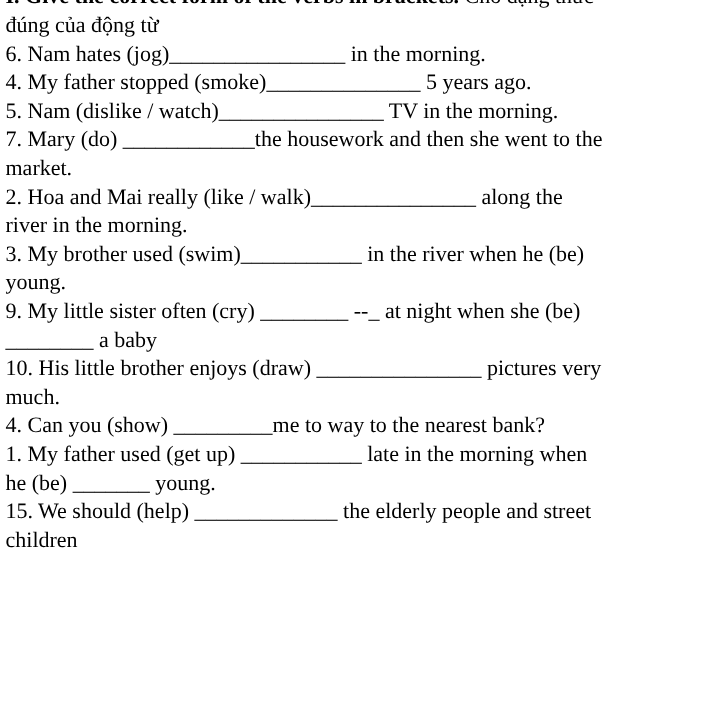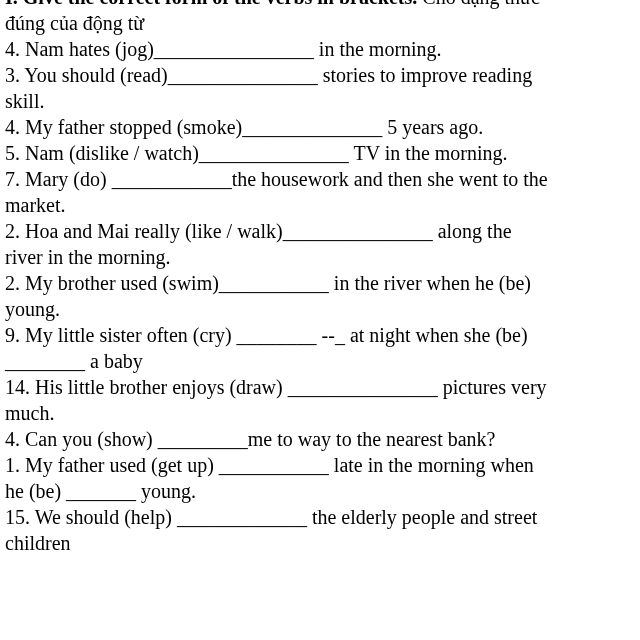--- a/index.html
+++ b/index.html
@@ -31,33 +31,31 @@
     font-weight: bold;
   }
 </style>
 </head>
 <body>
 
 <div class="page">
   <p><span class="bold">I. Give the correct form of the verbs in brackets.</span><span> Cho dạng thức
 đúng của động từ</span></p>
 
-  <p>4. Nam hates (jog)________________ in the morning.</p>
-  <p>3. You should (read)_______________ stories to improve reading
-skill.</p>
+  <p>6. Nam hates (jog)________________ in the morning.</p>
   <p>4. My father stopped (smoke)______________ 5 years ago.</p>
   <p>5. Nam (dislike / watch)_______________ TV in the morning.</p>
   <p>7. Mary (do) ____________the housework and then she went to the
 market.</p>
   <p>2. Hoa and Mai really (like / walk)_______________ along the
 river in the morning.</p>
-  <p>2. My brother used (swim)___________ in the river when he (be)
+  <p>3. My brother used (swim)___________ in the river when he (be)
 young.</p>
   <p>9. My little sister often (cry) ________ --_ at night when she (be)
 ________ a baby</p>
-  <p>14. His little brother enjoys (draw) _______________ pictures very
+  <p>10. His little brother enjoys (draw) _______________ pictures very
 much.</p>
   <p>4. Can you (show) _________me to way to the nearest bank?</p>
   <p>1. My father used (get up) ___________ late in the morning when
 he (be) _______ young.</p>
   <p>15. We should (help) _____________ the elderly people and street
 children</p>
 </div>
 
 </body></html>

